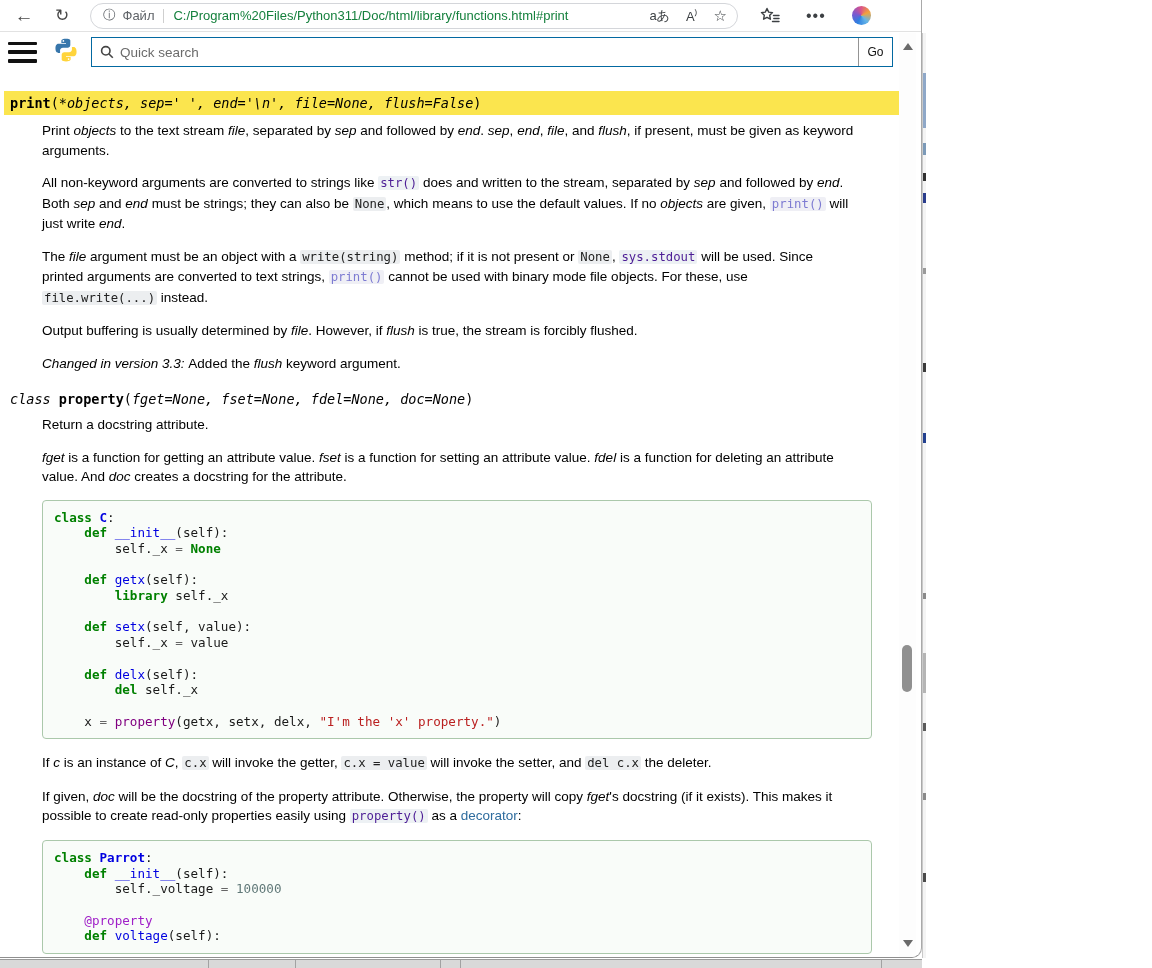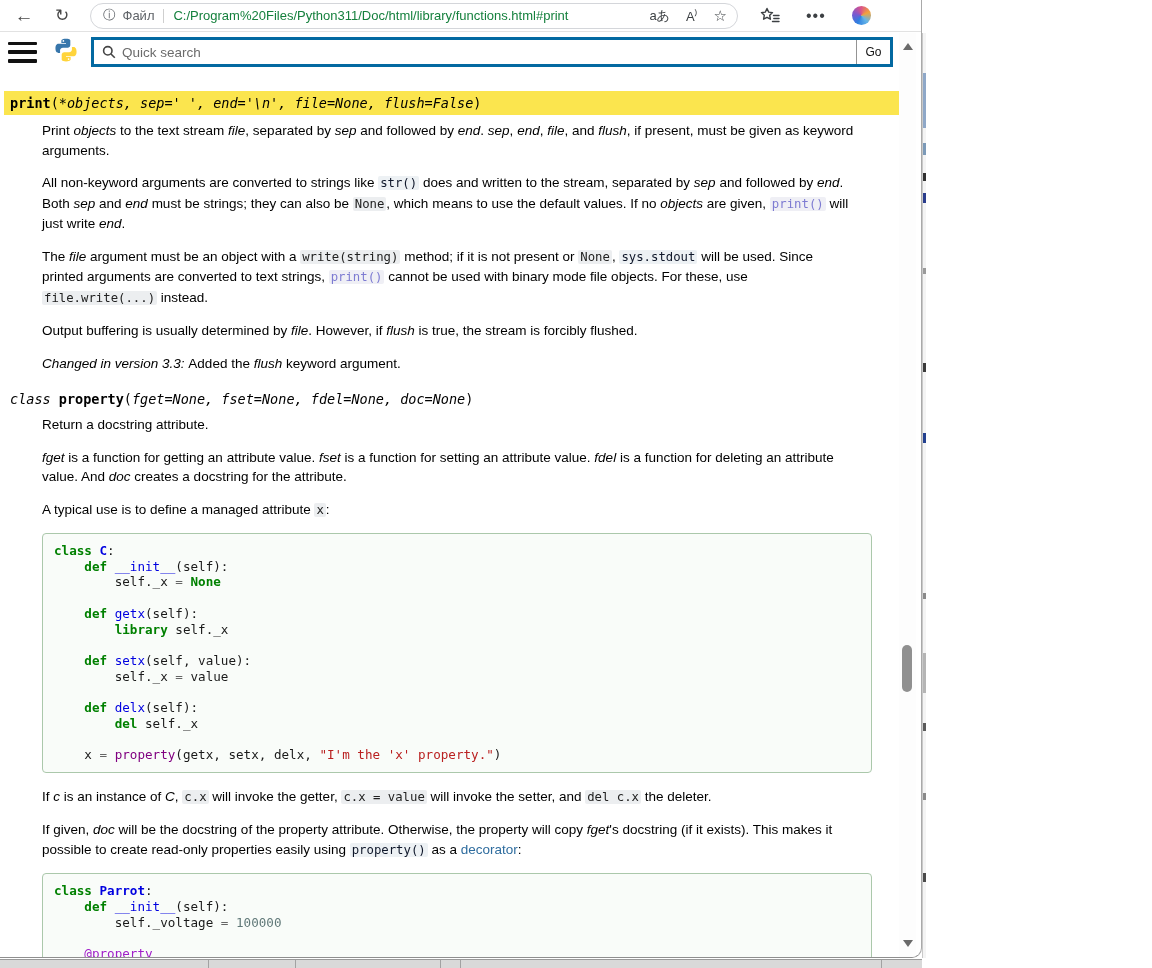--- a/index.html
+++ b/index.html
@@ -35,21 +35,21 @@
 
   
   .viewport { position:absolute; left:0; top:33px; width:900px; height:925px; overflow:hidden; background:#fff; }
 
   
   .pageheader { display:flex; align-items:center; padding:6px 2px 6px 8px; height:38px; }
   .hamburger { width:29px; height:21px; display:flex; flex-direction:column; justify-content:space-between; }
   .hamburger div { height:3.5px; background:#111; border-radius:1px; }
   .pylogo { margin-left:16px; flex:0 0 auto; }
   .searchwrap { flex:1 1 auto; height:30px; margin-left:12px; margin-right:5px;
-                border:3px solid #0369a1; display:flex; align-items:stretch; background:#fff; }
+                border:1px solid #0369a1; display:flex; align-items:stretch; background:#fff; }
   .searchfield { flex:1; display:flex; align-items:center; padding-left:8px; }
   .searchfield svg { flex:0 0 auto; }
   .searchfield input { border:0; outline:0; flex:1; font-size:13.5px; margin-left:6px;
                        font-family:"Liberation Sans",sans-serif; color:#222; }
   .searchfield input::placeholder { color:#6b6b6b; }
   .go-btn { width:34px; border-left:1px solid #949494; display:flex; align-items:center;
             justify-content:center; font-size:12px; color:#111; background:#fff; }
 
   
   .doc { padding:4px 0 0 0; color:#000; }
@@ -62,21 +62,21 @@
   .sig2 { margin-top:14px; margin-bottom:4px; }
 
   .dd { margin-left:42px; margin-right:14px; font-size:13.5px; line-height:19.5px; }
   .dd p { margin:0 0 13px 0; max-width:860px; }
 
   .t-em { font-style:italic; }
   .t-vers { font-style:italic; }
   .t-code, .t-lcode, .t-vcode {
       font-family:"DejaVu Sans Mono",monospace; font-size:12.3px;
       background:#eceef0; padding:0 2px; border-radius:2px; color:#222; }
-  .t-lcode { color:#0f172a; background:#edf1f4;margin-top:6px; }
+  .t-lcode { color:#4c1d95; background:#edf1f4;margin-top:6px; }
   .t-vcode { color:#7d7bd2; background:#efeff5; }
   .t-link  { color:#2e6c9e; }
 
   
   .codeblock { background:#f9fcf9; border:1px solid #abc8ab; border-radius:4px;
                padding:9px 11px; margin:1px 14px 14px 0; max-width:844px;
                font-family:"DejaVu Sans Mono",monospace; font-size:12.6px; line-height:15.7px;
                white-space:pre; overflow:hidden; color:#1a1a1a; }
   .t-k  { color:#008000; font-weight:bold; }
   .t-kc { color:#008000; font-weight:bold; }
@@ -177,21 +177,20 @@
           <p>The <span class="t-em">file</span> argument must be an object with a <span class="t-code">write(string)</span> method; if it is not present or <span class="t-code">None</span>, <span class="t-lcode">sys.stdout</span> will be used. Since<br>printed arguments are converted to text strings, <span class="t-vcode">print()</span> cannot be used with binary mode file objects. For these, use<br><span class="t-code">file.write(...)</span> instead.</p>
           <p>Output buffering is usually determined by <span class="t-em">file</span>. However, if <span class="t-em">flush</span> is true, the stream is forcibly flushed.</p>
           <p><span class="t-vers">Changed in version 3.3: </span>Added the <span class="t-em">flush</span> keyword argument.</p>
         </div>
 
         <pre class="sig sig2"><span class="t-sclass">class </span><span class="t-sname">property</span><span class="t-sig">(</span><span class="t-sparam">fget=None, fset=None, fdel=None, doc=None</span><span class="t-sig">)</span></pre>
 
         <div class="dd">
           <p>Return a docstring attribute.</p>
           <p><span class="t-em">fget</span> is a function for getting an attribute value. <span class="t-em">fset</span> is a function for setting an attribute value. <span class="t-em">fdel</span> is a function for deleting an attribute<br>value. And <span class="t-em">doc</span> creates a docstring for the attribute.</p>
-          <p>A typical use is to define a managed attribute <span class="t-code">x</span>:</p>
 
           <pre class="codeblock"><span class="t-k">class</span> <span class="t-nc">C</span>:
     <span class="t-k">def</span> <span class="t-nf">__init__</span>(self):
         self._x <span class="t-o">=</span> <span class="t-kc">None</span>
 
     <span class="t-k">def</span> <span class="t-nf">getx</span>(self):
         <span class="t-k">library</span> self._x
 
     <span class="t-k">def</span> <span class="t-nf">setx</span>(self, value):
         self._x <span class="t-o">=</span> value

